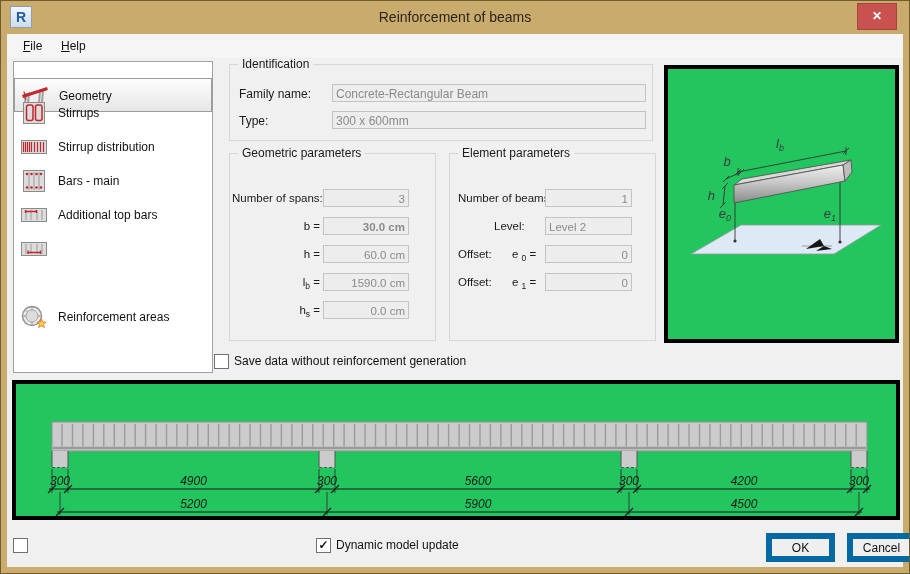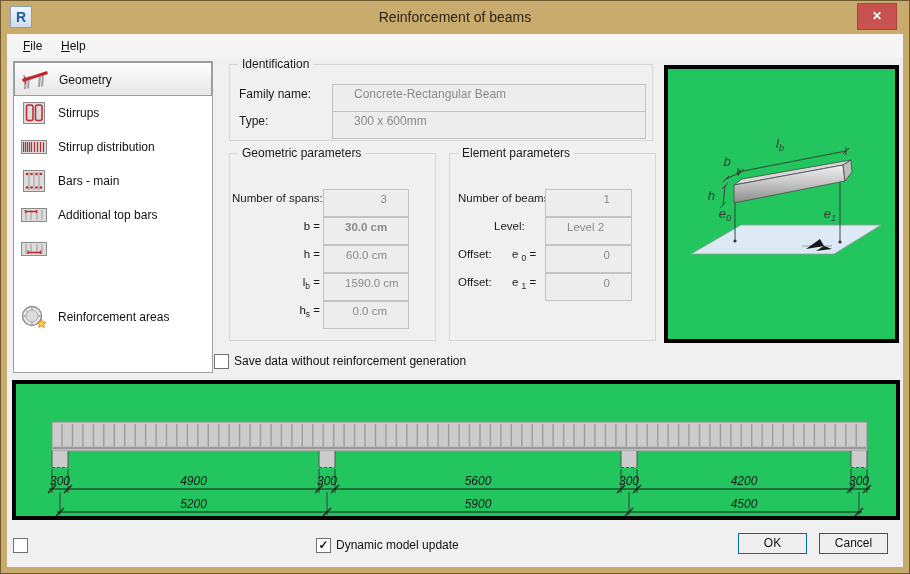--- a/index.html
+++ b/index.html
@@ -15,32 +15,32 @@
   
   .sidebar{position:absolute;left:12px;top:60px;width:200px;height:312px;background:#fff;border:1px solid #a0a0a0;box-sizing:border-box;}
   .side-item{position:absolute;left:0;width:198px;height:34px;box-sizing:border-box;}
   .side-item.selected{background:linear-gradient(#fdfdfd,#e6e6e6);border:1px solid #9b9b9b;}
   .side-icon{position:absolute;left:4px;top:4px;width:32px;height:26px;display:flex;align-items:center;justify-content:center;}
   .side-label{position:absolute;left:44px;top:0;line-height:34px;font-size:12px;color:#111;white-space:nowrap;}
   
   .group{position:absolute;border:1px solid #d6d6d6;box-sizing:border-box;}
   .legend{position:absolute;top:-8px;left:8px;background:#f0f0f0;padding:0 4px;font-size:12px;color:#1a1a1a;white-space:nowrap;}
   .lbl{position:absolute;font-size:11.5px;color:#1a1a1a;white-space:nowrap;}
-  .field{position:absolute;height:28px;background:#ededed;border:1px solid #c3c3c3;font-size:11.5px;color:#8a8a8a;line-height:18px;padding:0 21px;box-sizing:border-box;overflow:hidden;white-space:nowrap;}
+  .field{position:absolute;height:18px;background:#ededed;border:1px solid #c3c3c3;font-size:11.5px;color:#8a8a8a;line-height:18px;padding:0 3px;box-sizing:border-box;overflow:hidden;white-space:nowrap;}
   .field.right{text-align:right;}
   sub.sx{font-size:8.5px;}
   
   .cbrow{position:absolute;height:16px;}
   .cb{position:absolute;left:0;top:1px;width:13px;height:13px;background:#fff;border:1px solid #707070;box-sizing:content-box;font-size:12px;line-height:13px;text-align:center;color:#111;}
   .cb.checked::after{content:"\2713";font-weight:bold;}
   .cbl{position:absolute;left:20px;top:1px;font-size:12px;color:#111;white-space:nowrap;}
   
   .panel{position:absolute;background:#22c55e;border:4px solid #000000;box-sizing:border-box;font-style:italic;}
   
-  .btn{position:absolute;width:69px;height:21px;background:#efefef;border:1px solid #0369a1;font-size:12px;color:#111;text-align:center;line-height:19px;box-sizing:border-box;}
+  .btn{position:absolute;width:69px;height:29px;background:#efefef;border:6px solid #0369a1;font-size:12px;color:#111;text-align:center;line-height:19px;box-sizing:border-box;margin-left:28px;}
   .dim{font-family:"Liberation Sans",sans-serif;font-size:12px;fill:#1a1a1a;text-anchor:middle;}
   .pvl{font-family:"Liberation Sans",sans-serif;font-size:13px;fill:#3a3a3a;}
 </style>
 </head>
 <body>
 
 <div class="frame">
 
   <div style="position:absolute;left:0;top:0;width:908px;height:33px;">
     <div class="app-badge">R</div>
@@ -50,21 +50,21 @@
 
   <div class="content-bg"></div>
 
   <div class="menubar">
     <div class="menu-item" style="left:10px;"><u>F</u><span>ile</span></div>
     <div class="menu-item" style="left:48px;"><u>H</u><span>elp</span></div>
   </div>
 
   <div class="sidebar">
 
-    <div class="side-item selected" style="top:0;">
+    <div class="side-item selected" style="top:16px;">
       <span class="side-icon">
         <svg width="30" height="26" viewBox="0 0 30 26">
             <path d="M6 10 L5 22 M9 9.5 L8 21.5 M20 8 L19 20 M23 7.5 L22 19.5" stroke="#a0a0a0" stroke-width="2" fill="none"></path>
             <path d="M2.5 13.5 L27.5 5.5" stroke="#c1272d" stroke-width="3" fill="none"></path>
             <path d="M4 8.5 L5.5 17" stroke="#c1272d" stroke-width="1.2" fill="none"></path>
           </svg>
       </span>
       <span class="side-label">Geometry</span>
     </div>
 

